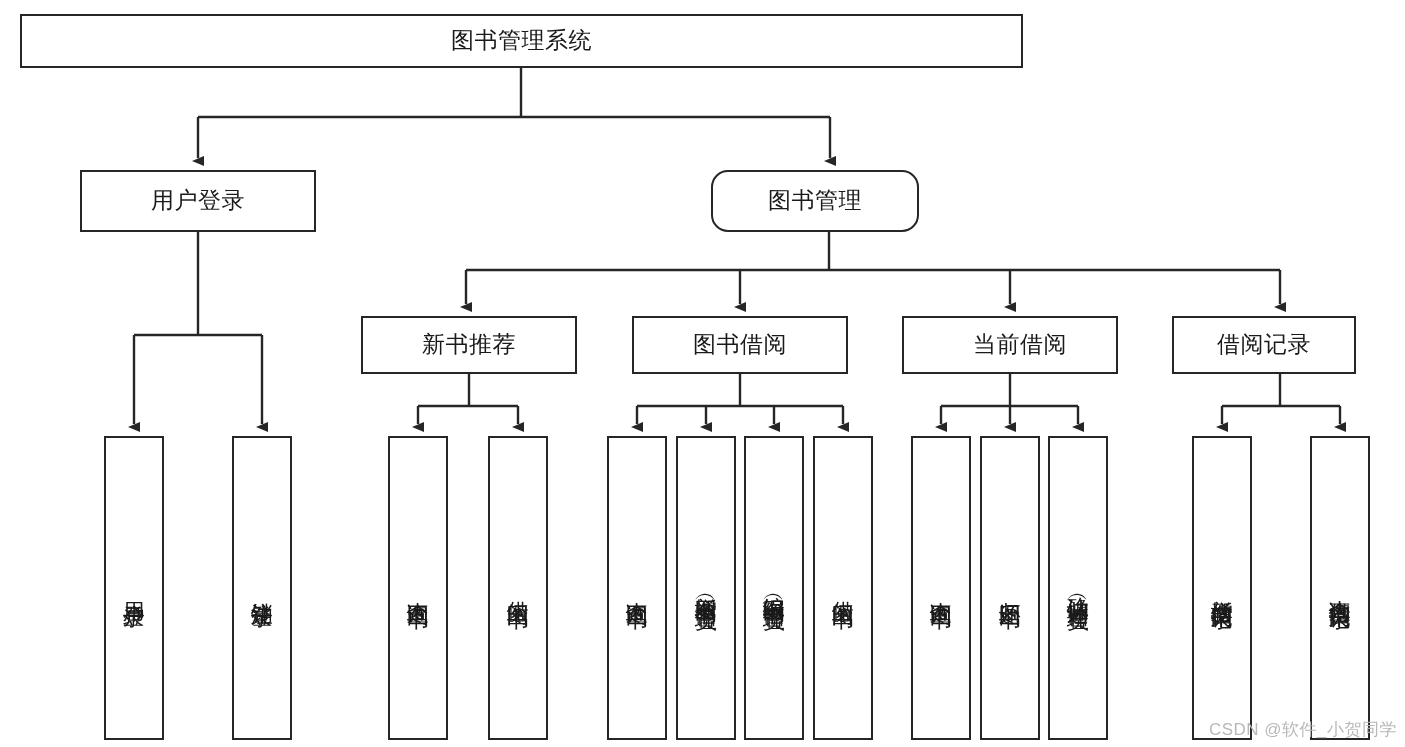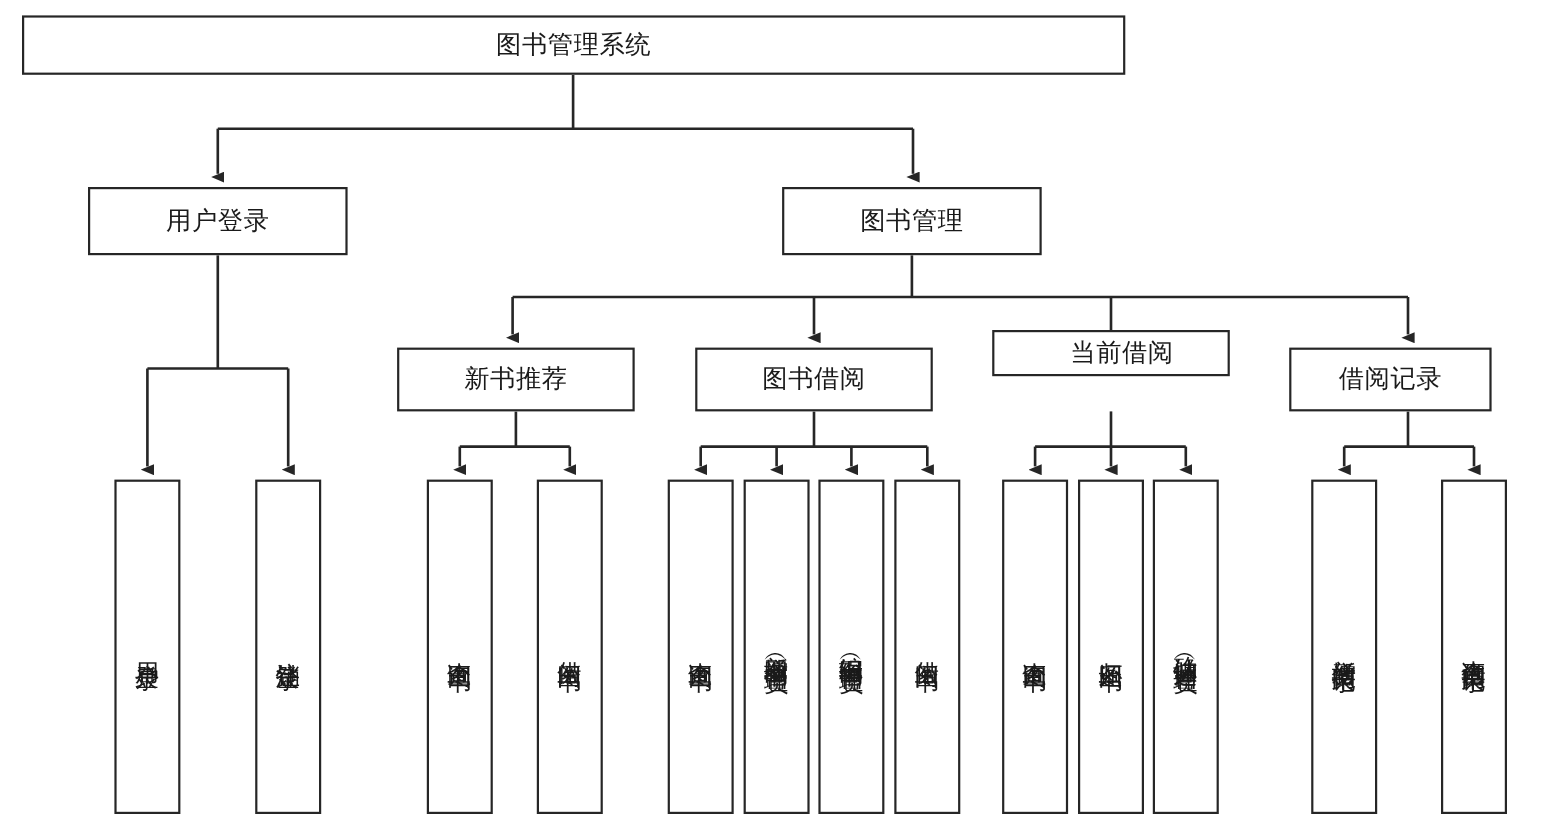--- a/index.html
+++ b/index.html
@@ -121,31 +121,31 @@
     </g>
   </svg>
 
   <div class="node horiz" style="left:20px; top:14px; width:1003px; height:54px;">
     <span>图书管理系统</span>
   </div>
 
   <div class="node horiz" style="left:80px; top:170px; width:236px; height:62px;">
     <span>用户登录</span>
   </div>
-  <div class="node horiz" style="left:711px; top:170px; width:236px; height:62px;">
+  <div class="node horiz" style="left:711px; top:170px; width:208px; height:62px;border-radius:17px;">
     <span>图书管理</span>
   </div>
 
   <div class="node horiz" style="left:632px; top:316px; width:216px; height:58px;">
     <span>图书借阅</span>
   </div>
   <div class="node horiz" style="left:361px; top:316px; width:216px; height:58px;">
     <span>新书推荐</span>
   </div>
-  <div class="node horiz" style="left:902px; top:300px; width:216px; height:42px;padding-left:20px;">
+  <div class="node horiz" style="left:902px; top:316px; width:216px; height:58px;padding-left:20px;">
     <span>当前借阅</span>
   </div>
   <div class="node horiz" style="left:1172px; top:316px; width:184px; height:58px;">
     <span>借阅记录</span>
   </div>
 
   <div class="node vert" style="left:104px; top:436px; width:60px; height:304px;">
     <span class="vtext">用户登录</span>
   </div>
   <div class="node vert" style="left:232px; top:436px; width:60px; height:304px;">
@@ -182,14 +182,15 @@
     <span class="vtext">确认归还（管理员）</span>
   </div>
 
   <div class="node vert" style="left:1192px; top:436px; width:60px; height:304px;">
     <span class="vtext">新增借阅记录</span>
   </div>
   <div class="node vert" style="left:1310px; top:436px; width:60px; height:304px;">
     <span class="vtext">查询借阅记录</span>
   </div>
 
+  <div class="watermark">CSDN @软件_小贺同学</div>
 
 </div>
 
 </body></html>

